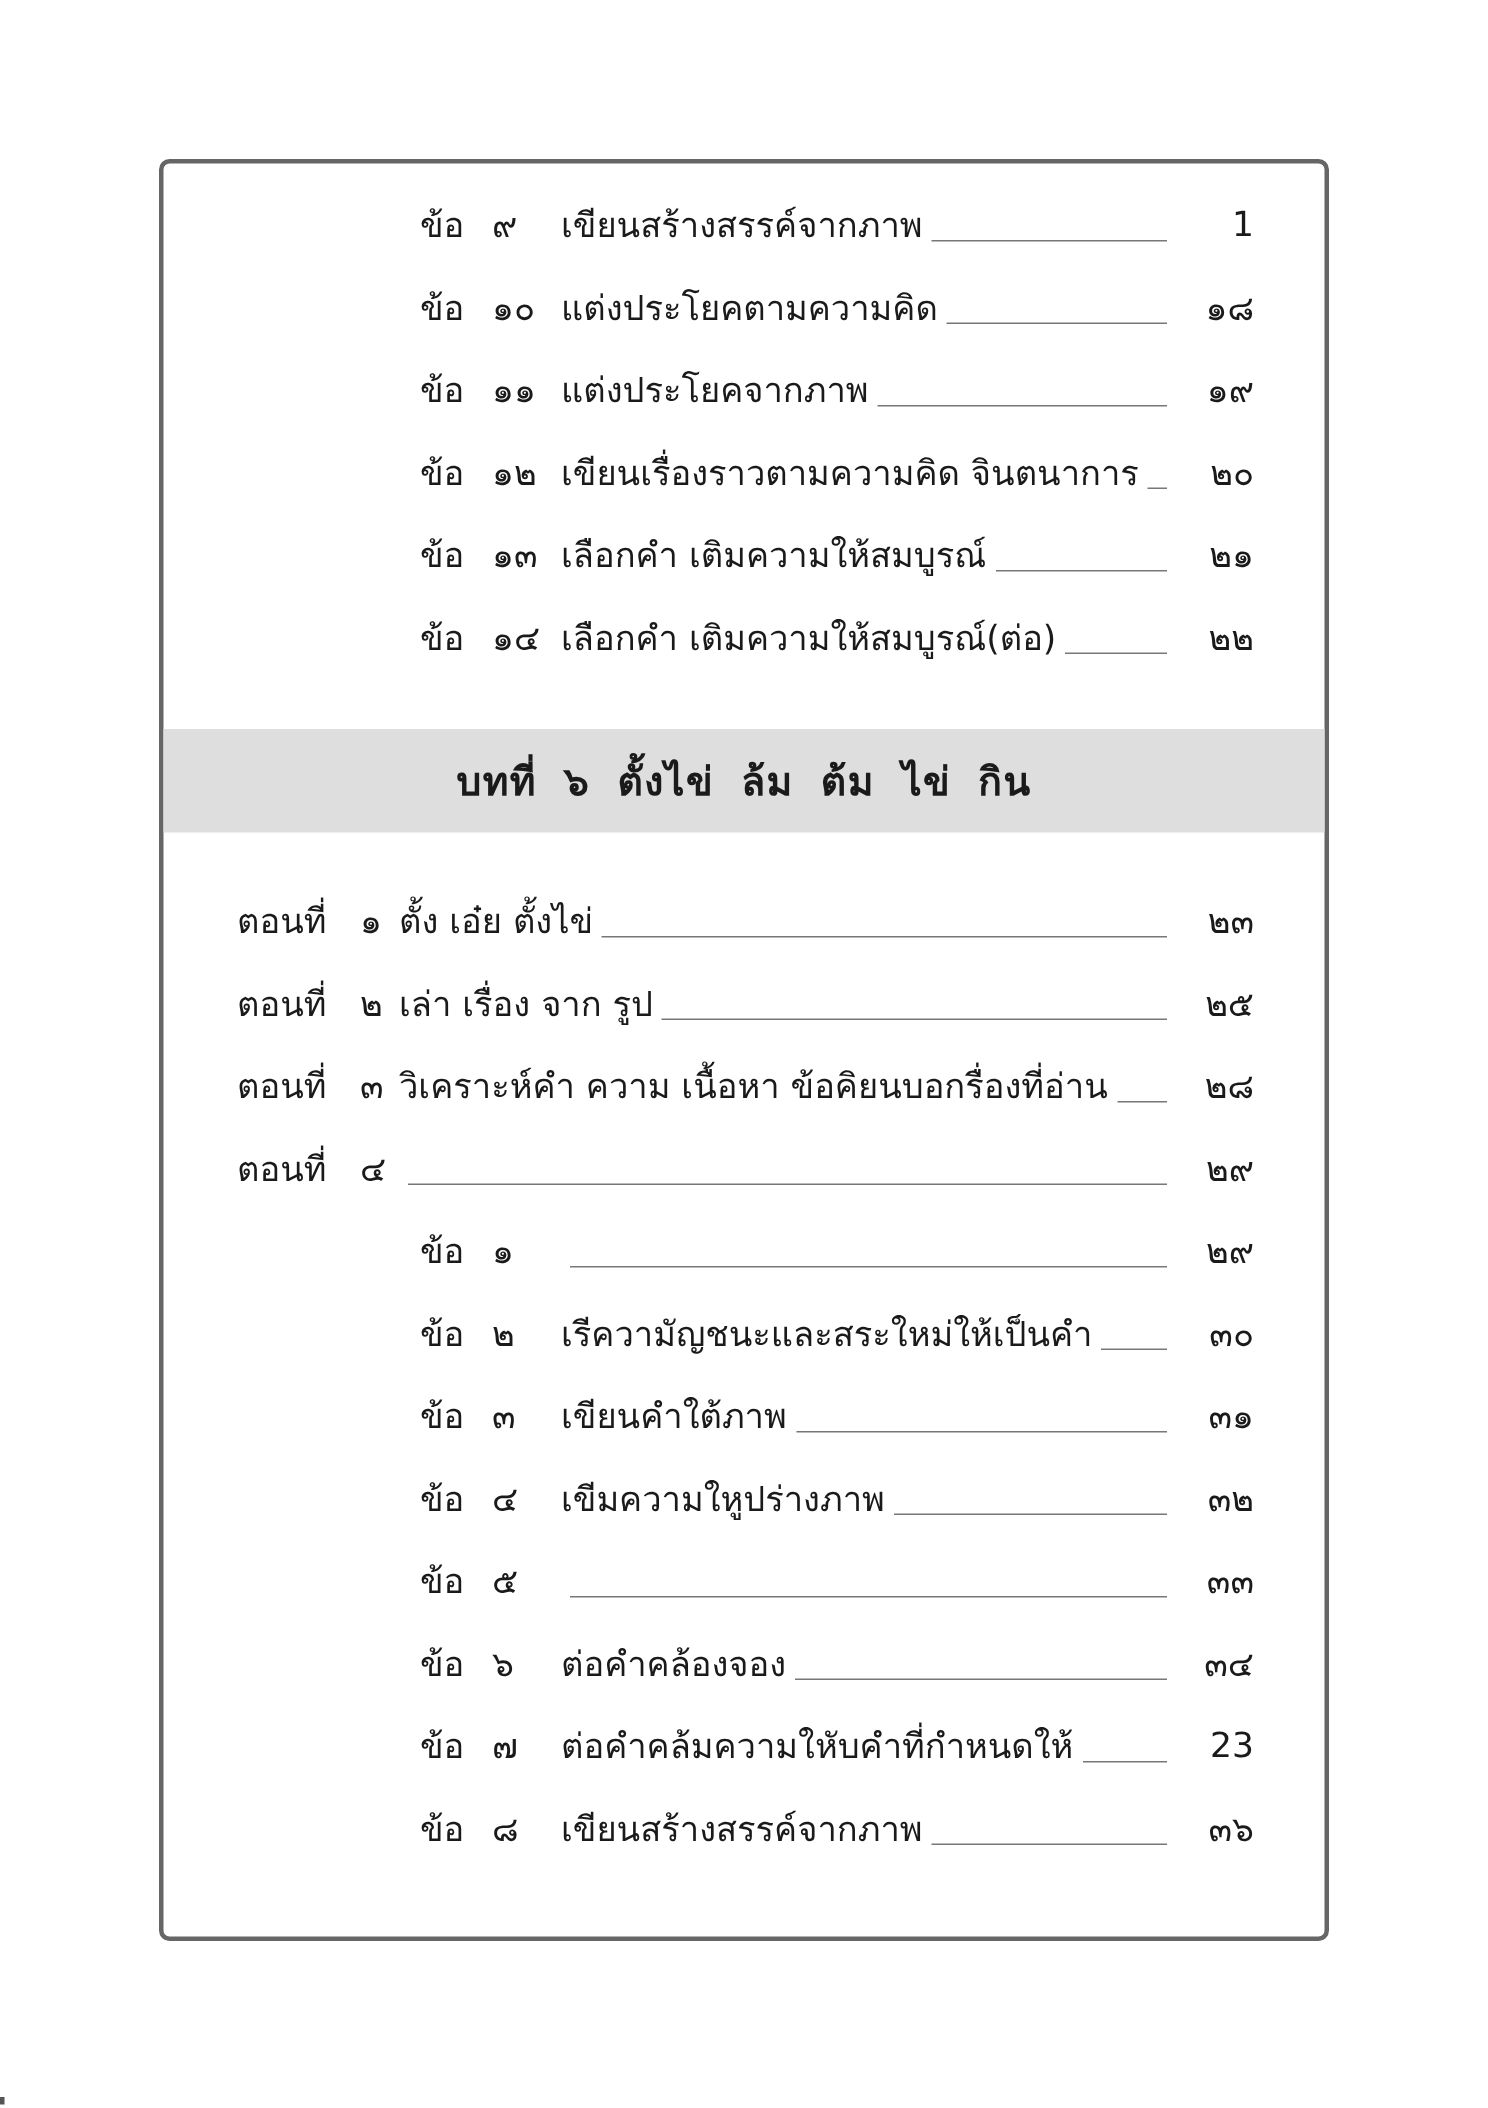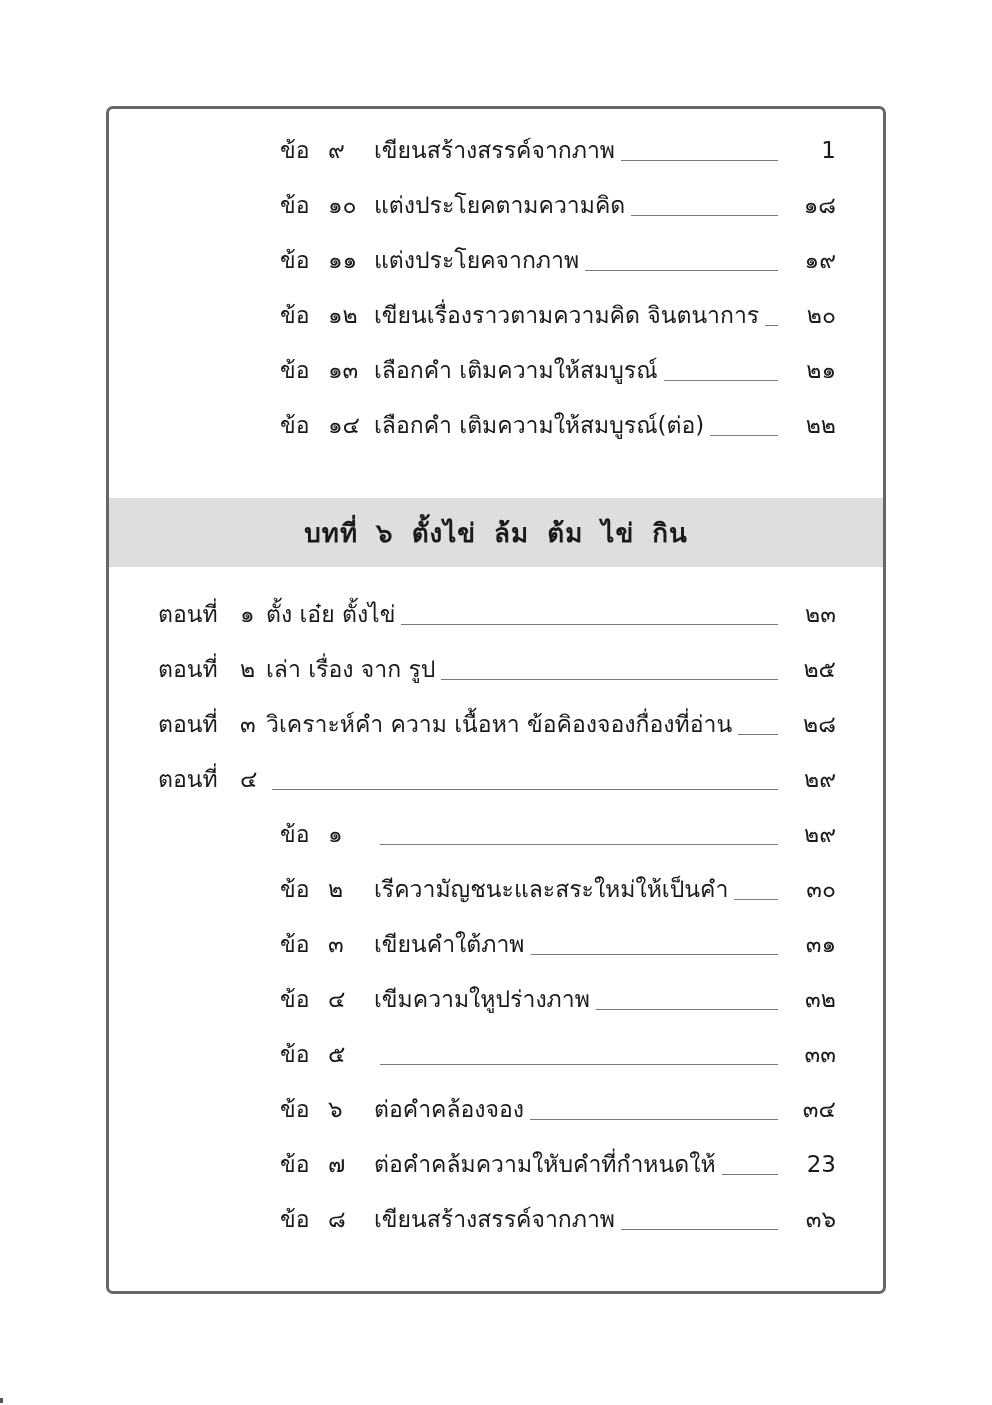--- a/index.html
+++ b/index.html
@@ -19,21 +19,21 @@
     .lbl { display: inline-block; }
     .num { display: inline-block; }
     .title { display: inline-block; }
     .leader { flex: 1; border-bottom: 1.5px solid #777; height: 0; margin: 0 6px 0 6px; align-self: center; position: relative; top: 10px; }
     .pg { display: inline-block; width: 52px; text-align: right; }
     .sub .lbl { width: 48px; font-family: Liberation Serif, serif; }
     .sub .num { width: 46px; }
     .main .lbl { width: 82px; }
     .main .num { width: 26px; }
     .band {
-      position: absolute; left: 109px; top: 498px; width: 774px; height: 69px;
+      position: absolute; left: 109px; top: 486px; width: 774px; height: 69px;
       background: #dedede; display: flex; align-items: center; justify-content: center;
     }
     .band span { font-size: 26px; font-weight: bold; letter-spacing: 1px; word-spacing: 8px; }
     .mark { position: absolute; left: 0; top: 1398px; width: 3px; height: 5px; background: #555; }
   </style>
 </head>
 <body>
 
 <div class="frame"></div>
 
@@ -94,21 +94,21 @@
 <div class="row main" style="left:158px; top:649px; width:678px;">
   <span class="lbl">ตอนที่</span>
   <span class="num">๒</span>
   <span class="title">เล่า  เรื่อง  จาก  รูป</span>
   <span class="leader"></span>
   <span class="pg">๒๕</span>
 </div>
 <div class="row main" style="left:158px; top:704px; width:678px;">
   <span class="lbl">ตอนที่</span>
   <span class="num">๓</span>
-  <span class="title">วิเคราะห์คำ  ความ  เนื้อหา ข้อคิองจองกื่องที่อ่าน</span>
+  <span class="title">วิเคราะห์คำ  ความ  เนื้อหา ข้อคิยนบอกรื่องที่อ่าน</span>
   <span class="leader"></span>
   <span class="pg">๒๘</span>
 </div>
 <div class="row main" style="left:158px; top:759px; width:678px;">
   <span class="lbl">ตอนที่</span>
   <span class="num">๔</span>
   <span class="leader"></span>
   <span class="pg">๒๙</span>
 </div>
 

